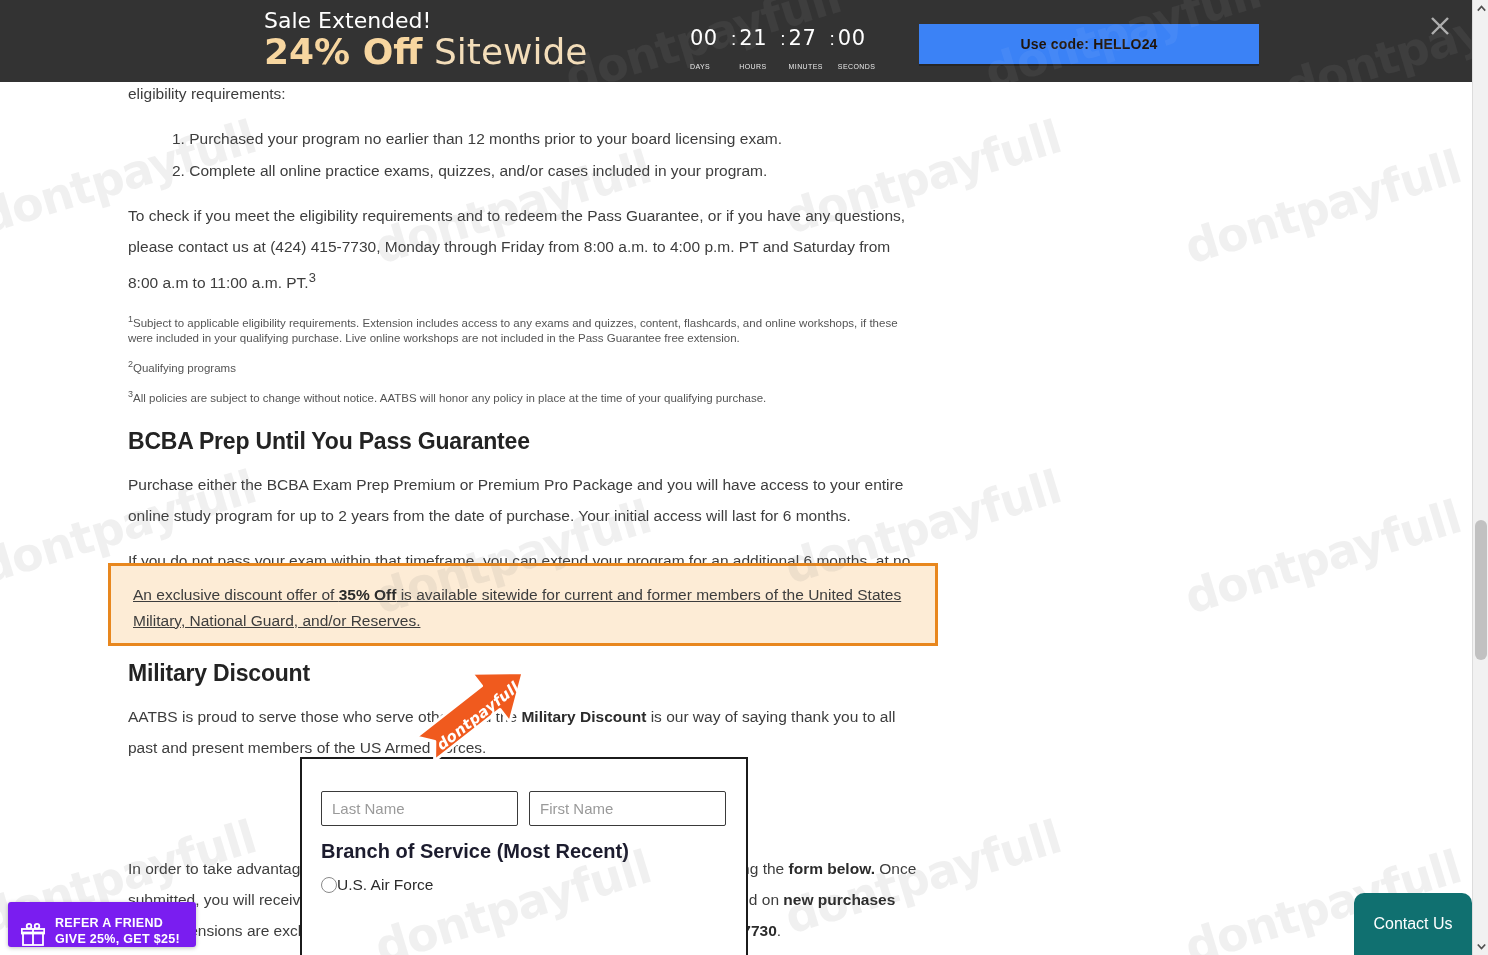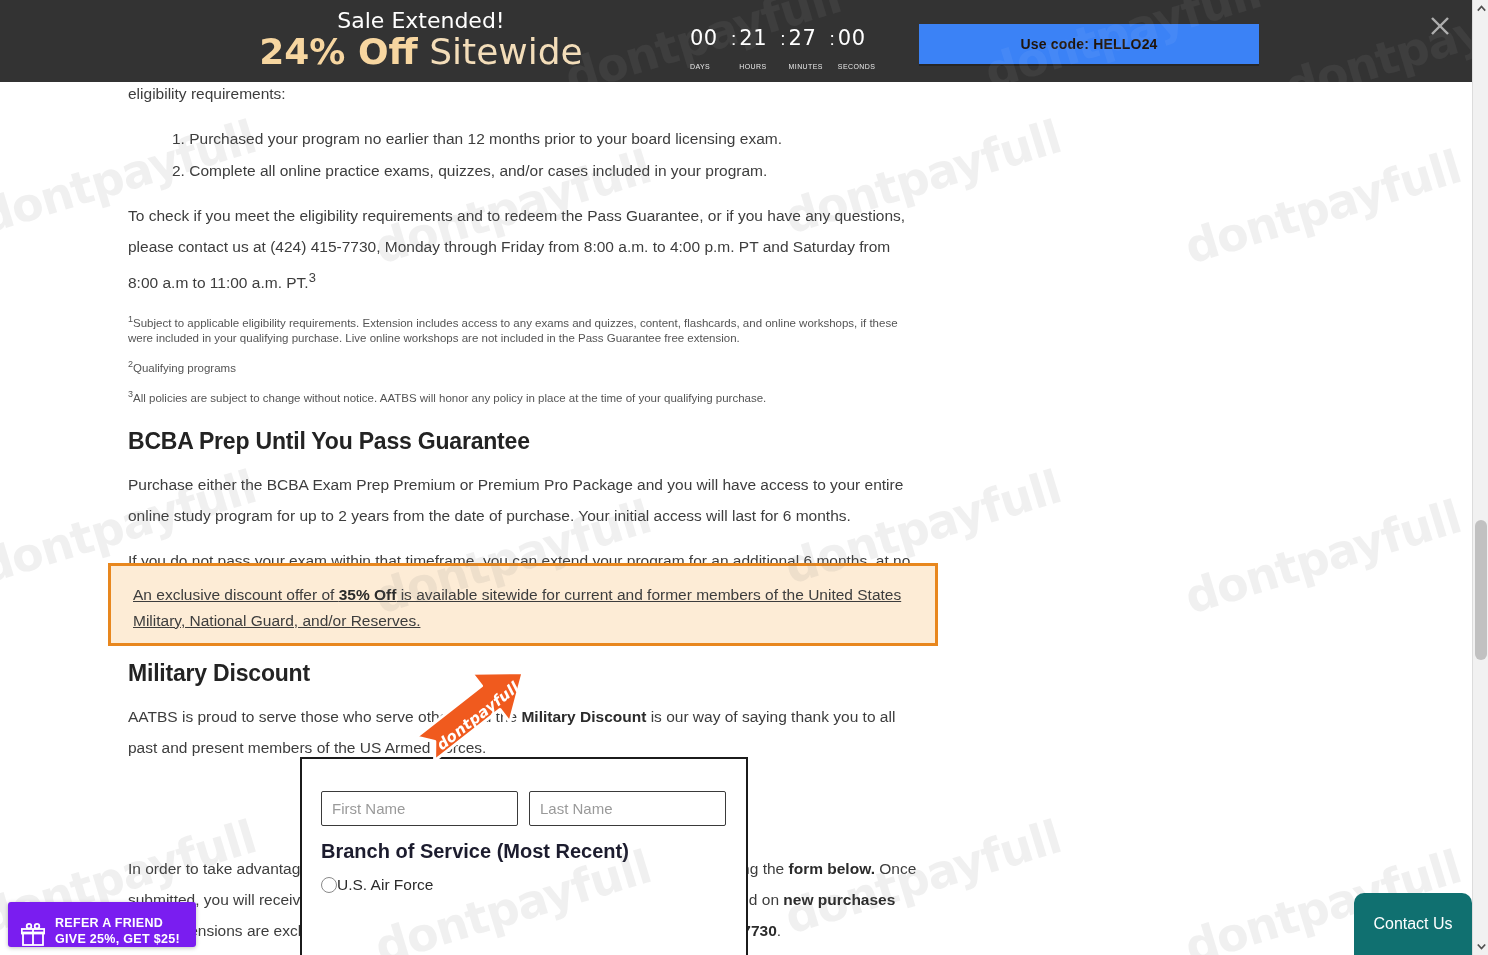--- a/index.html
+++ b/index.html
@@ -133,24 +133,24 @@
   .promo-inner {
     position: relative;
     width: 100%;
     height: 100%;
     display: flex;
     align-items: center;
     z-index: 2;
   }
   .promo-head {
     position: absolute;
-    left: 256px;
+    left: 264px;
     top: 10px;
     width: 330px;
-    text-align: center;
+    text-align: left;
     line-height: 1;
   }
   .promo-head .sale-extended {
     font-size: 22px;
     color: #ffffff;
     font-weight: 400;
     display: block;
     margin-bottom: 2px;
     font-family: "DejaVu Sans", sans-serif;
   }
@@ -408,22 +408,22 @@
 
       <p class="body"><span>In order to take advantage of this program, you </span><span class="uline">MUST</span><span> submit your service information using the </span><span class="bold">form below.</span><span> Once submitted, you will receive a personalized discount code in your email. This program is valid on </span><span class="bold">new purchases only</span><span>, extensions are excluded. If you have any questions, please contact us at </span><span class="bold">(424) 415-7730</span><span>.</span></p>
     </div>
 
     <div class="highlight-box">
       <p><span>An exclusive discount offer of </span><span class="bold">35% Off</span><span> is available sitewide for current and former members of the United States Military, National Guard, and/or Reserves.</span></p>
     </div>
 
     <div class="lead-form">
       <div class="form-row">
+        <input class="fld half" type="text" placeholder="Last Name" style="">
         <input class="fld half" type="text" placeholder="First Name" style="">
-        <input class="fld half" type="text" placeholder="Last Name" style="">
       </div>
       <div class="branch-label">Branch of Service (Most Recent)</div>
       <div class="radio-row">
         <span class="radio-dot"></span>
         <span class="radio-text">U.S. Air Force</span>
       </div>
     </div>
   </div>
 
   <div class="watermark-layer">

